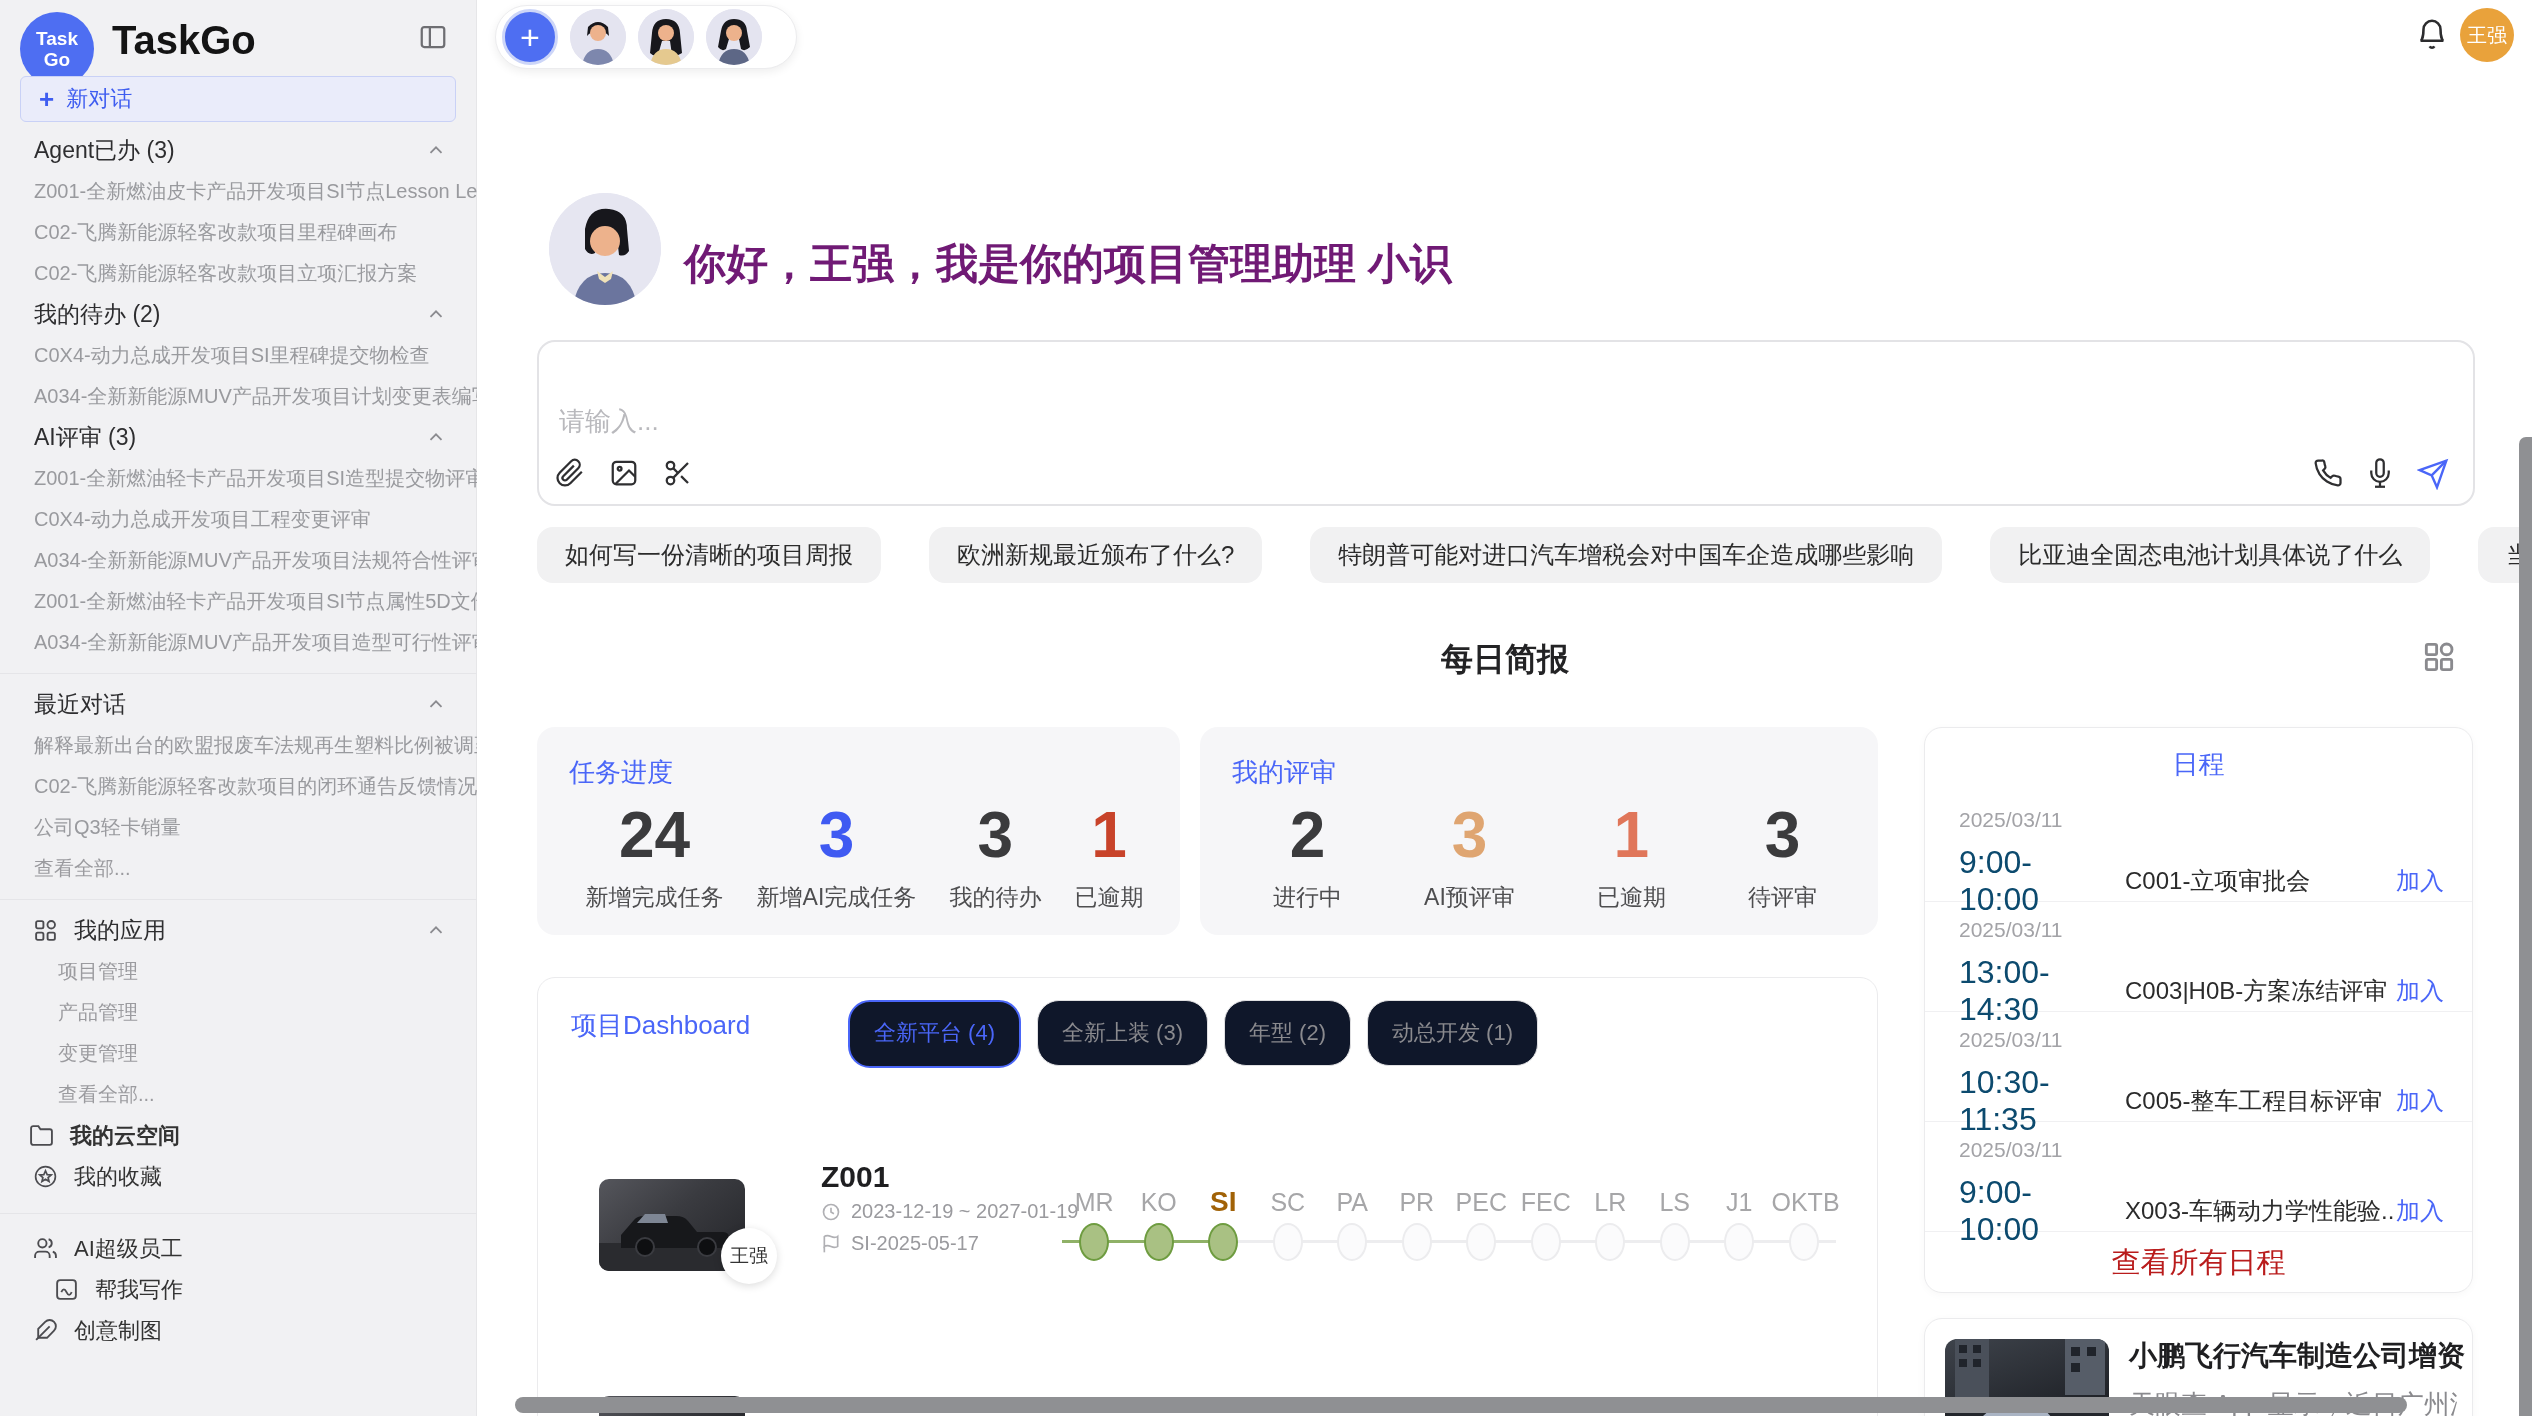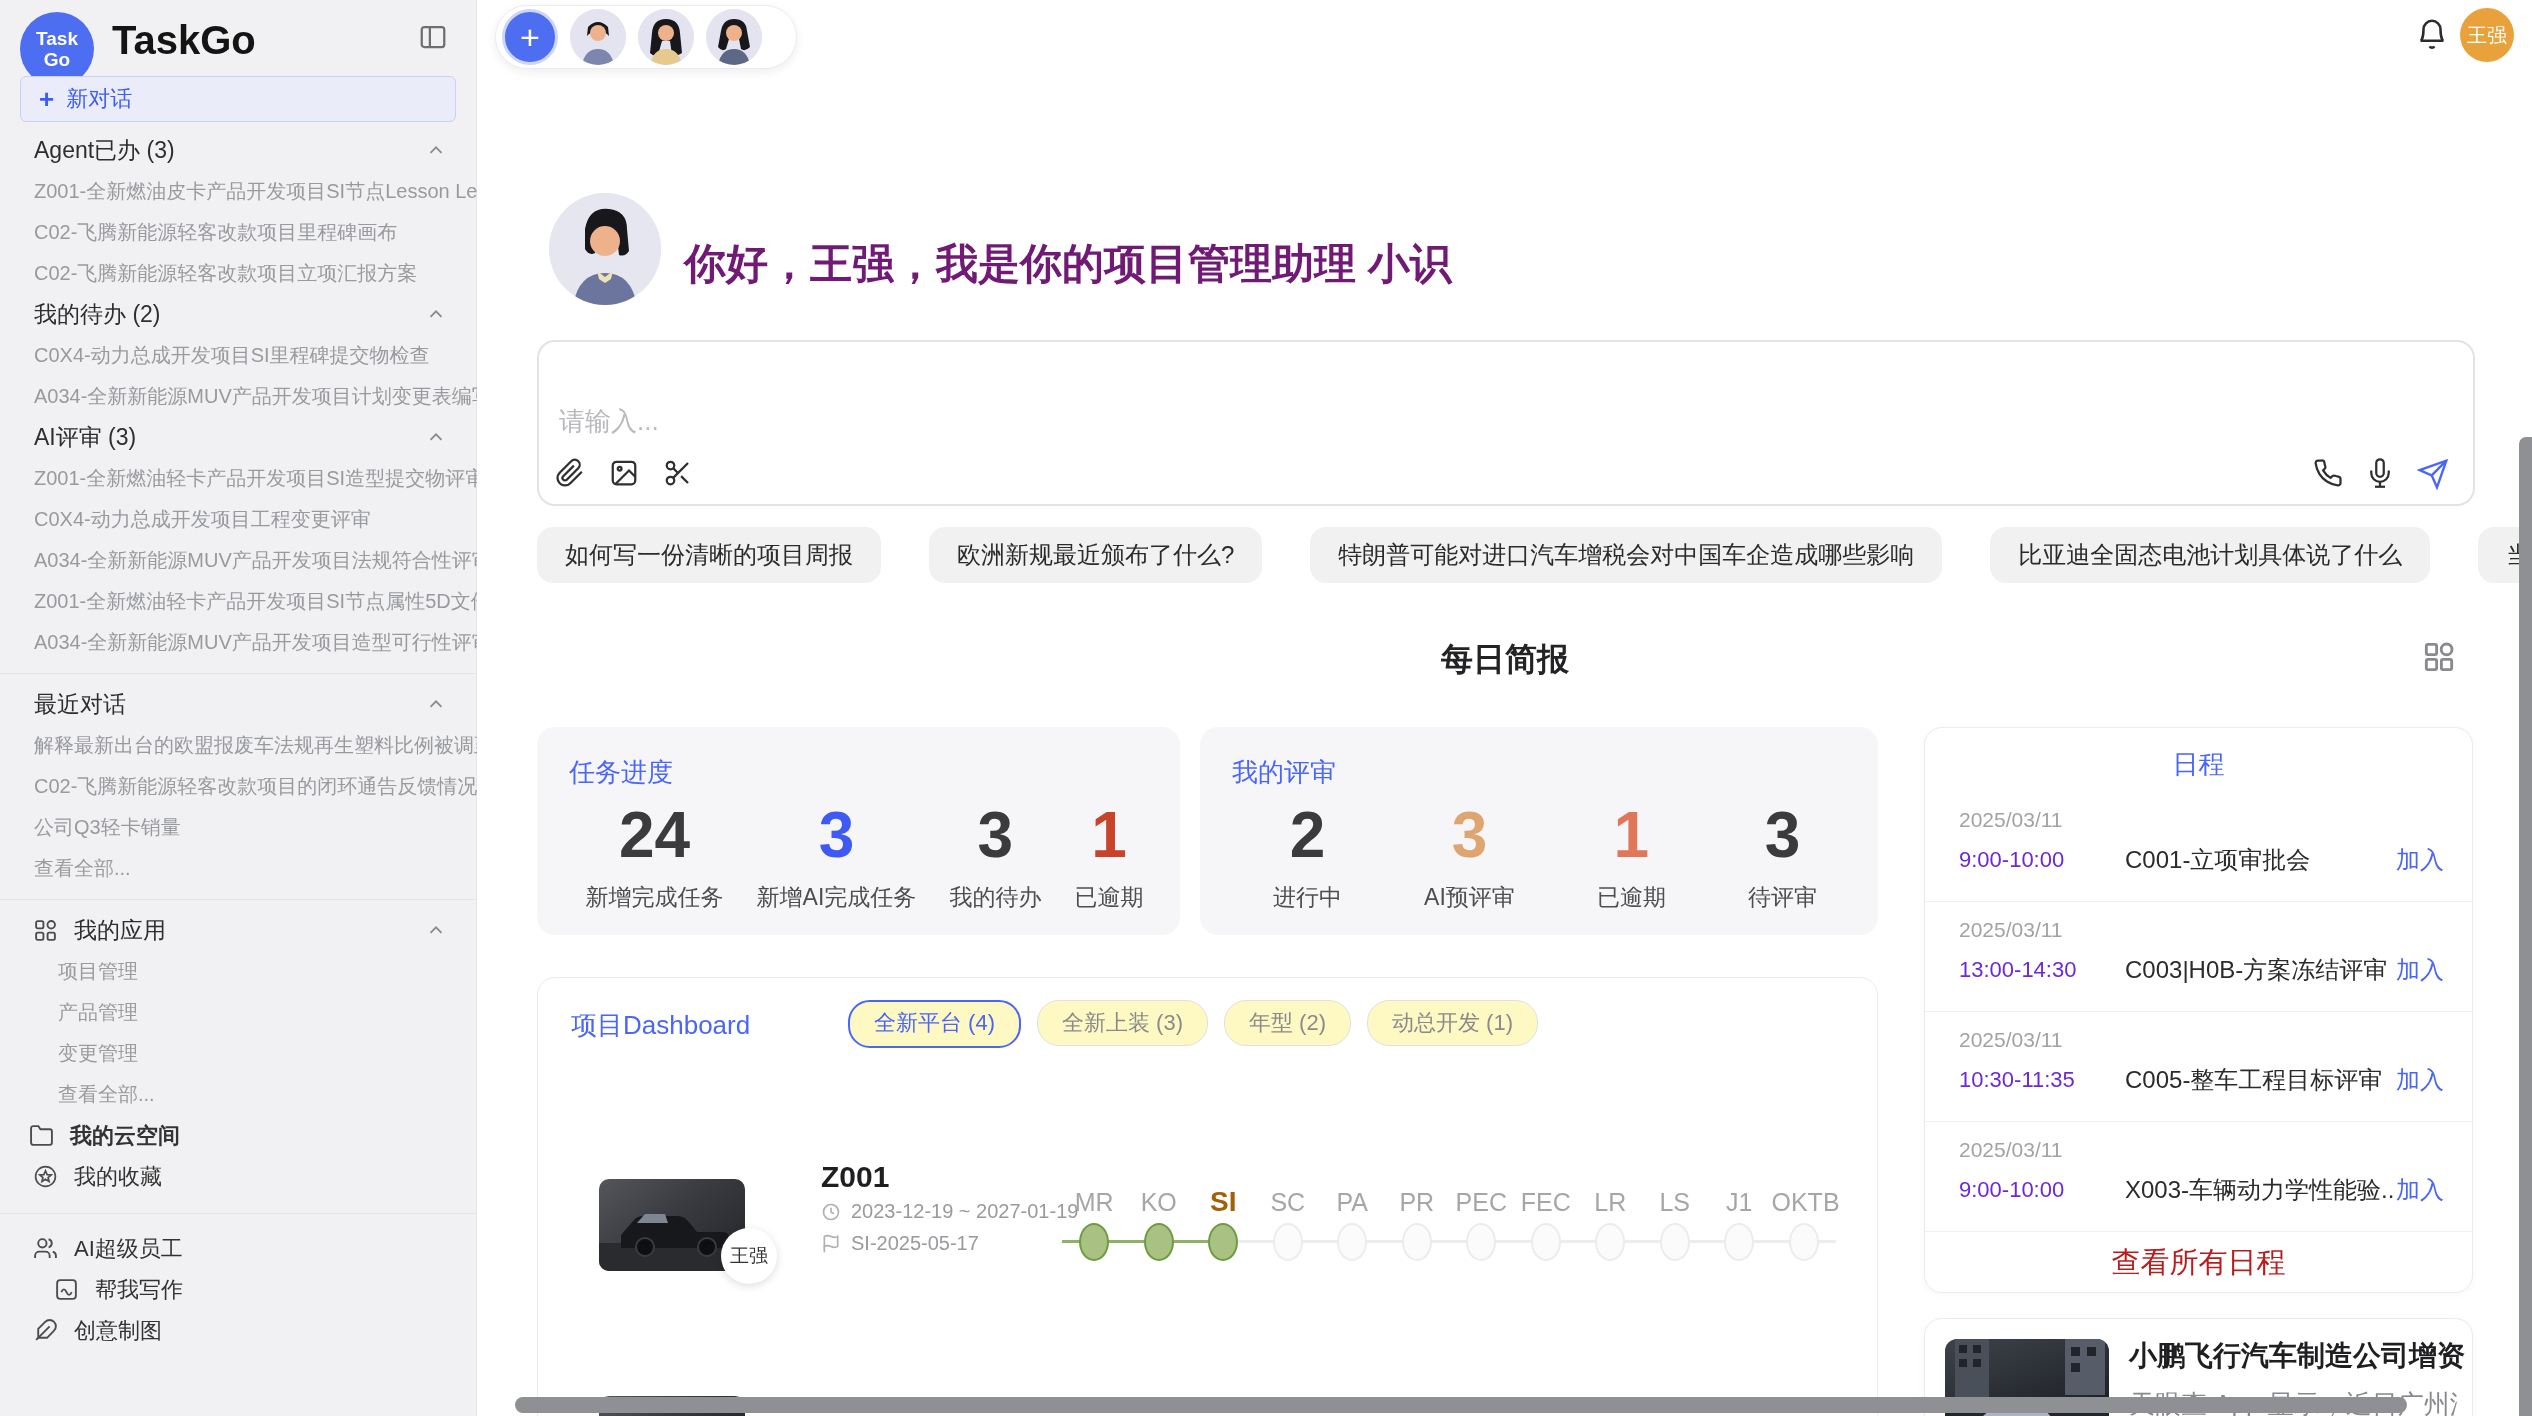--- a/index.html
+++ b/index.html
@@ -62,30 +62,30 @@
   .stat .num{font-size:64px;font-weight:600;line-height:78px;}
   .stat .lbl{font-size:23px;color:#4e4e50;margin-top:8px;}
   .c-dark{color:#3b3b3d}.c-blue{color:#3f5af2}.c-red{color:#c8432a}.c-tan{color:#dfa571}.c-salmon{color:#e0765a}
 
   
   .sched{position:absolute;left:1924px;top:727px;width:549px;height:566px;background:#fff;border:1px solid #ebebed;border-radius:18px;box-sizing:border-box;box-shadow:0 2px 8px rgba(0,0,0,.03);}
   .sched-title{height:64px;line-height:72px;text-align:center;font-size:26px;color:#4a66f8;}
   .ev{height:110px;box-sizing:border-box;padding:16px 28px 0 34px;border-bottom:1px solid #f0f0f2;}
   .ev-date{font-size:21px;color:#a3a3a7;}
   .ev-main{display:flex;align-items:center;margin-top:12px;}
-  .ev-time{width:150px;font-size:22px;color:#6d28d9;flex:none;}
+  .ev-time{width:150px;font-size:32px;color:#0c4a6e;flex:none;}
   .ev-name{flex:1;font-size:24px;color:#2b2b2b;margin-left:16px;white-space:nowrap;overflow:hidden;}
   .ev-join{font-size:24px;color:#4a66f8;cursor:pointer;flex:none;}
   .sched-all{height:60px;line-height:60px;text-align:center;font-size:29px;color:#b91c1c;cursor:pointer;}
 
   
   .dash{position:absolute;left:537px;top:977px;width:1341px;height:560px;background:#fff;border:1px solid #ebebed;border-radius:18px;box-sizing:border-box;}
   .dash-title{position:absolute;left:33px;top:30px;font-size:26px;color:#4a66f8;}
   .dash-tabs{position:absolute;left:310px;top:22px;display:flex;gap:16px;}
-  .tab{height:44px;line-height:44px;padding:0 24px;border:1px solid #e0e0e2;border-radius:22px;font-size:22px;color:#8a8a8e;background:#fef9c3;cursor:pointer;white-space:nowrap;}
+  .tab{height:44px;line-height:44px;padding:10px 24px;border:1px solid #e0e0e2;border-radius:22px;font-size:22px;color:#8a8a8e;background:#0f172a;cursor:pointer;white-space:nowrap;}
   .tab.active{border:2px solid #4a66f8;color:#4a66f8;line-height:42px;}
   .proj{position:absolute;left:0;width:1341px;height:160px;}
   .proj.r1{top:98px;} .proj.r2{top:258px;}
   .car{position:absolute;left:61px;top:103px;width:146px;height:92px;border-radius:10px;overflow:hidden;background:linear-gradient(140deg,#55565c 0%,#3a3b40 45%,#232428 100%);}
   .owner-badge{position:absolute;left:183px;width:56px;height:56px;border-radius:50%;background:#fff;box-shadow:0 2px 8px rgba(0,0,0,.14);display:flex;align-items:center;justify-content:center;font-size:19px;color:#333;}
   .proj.r1 .owner-badge{top:152px;}
   .proj-code{position:absolute;left:283px;font-size:30px;font-weight:bold;color:#1f1f21;}
   .proj.r1 .proj-code{top:84px;}
   .meta{position:absolute;left:283px;display:flex;align-items:center;gap:10px;font-size:20px;color:#9a9a9e;}
   .meta .micon{width:20px;height:20px;color:#b0b0b4;}

